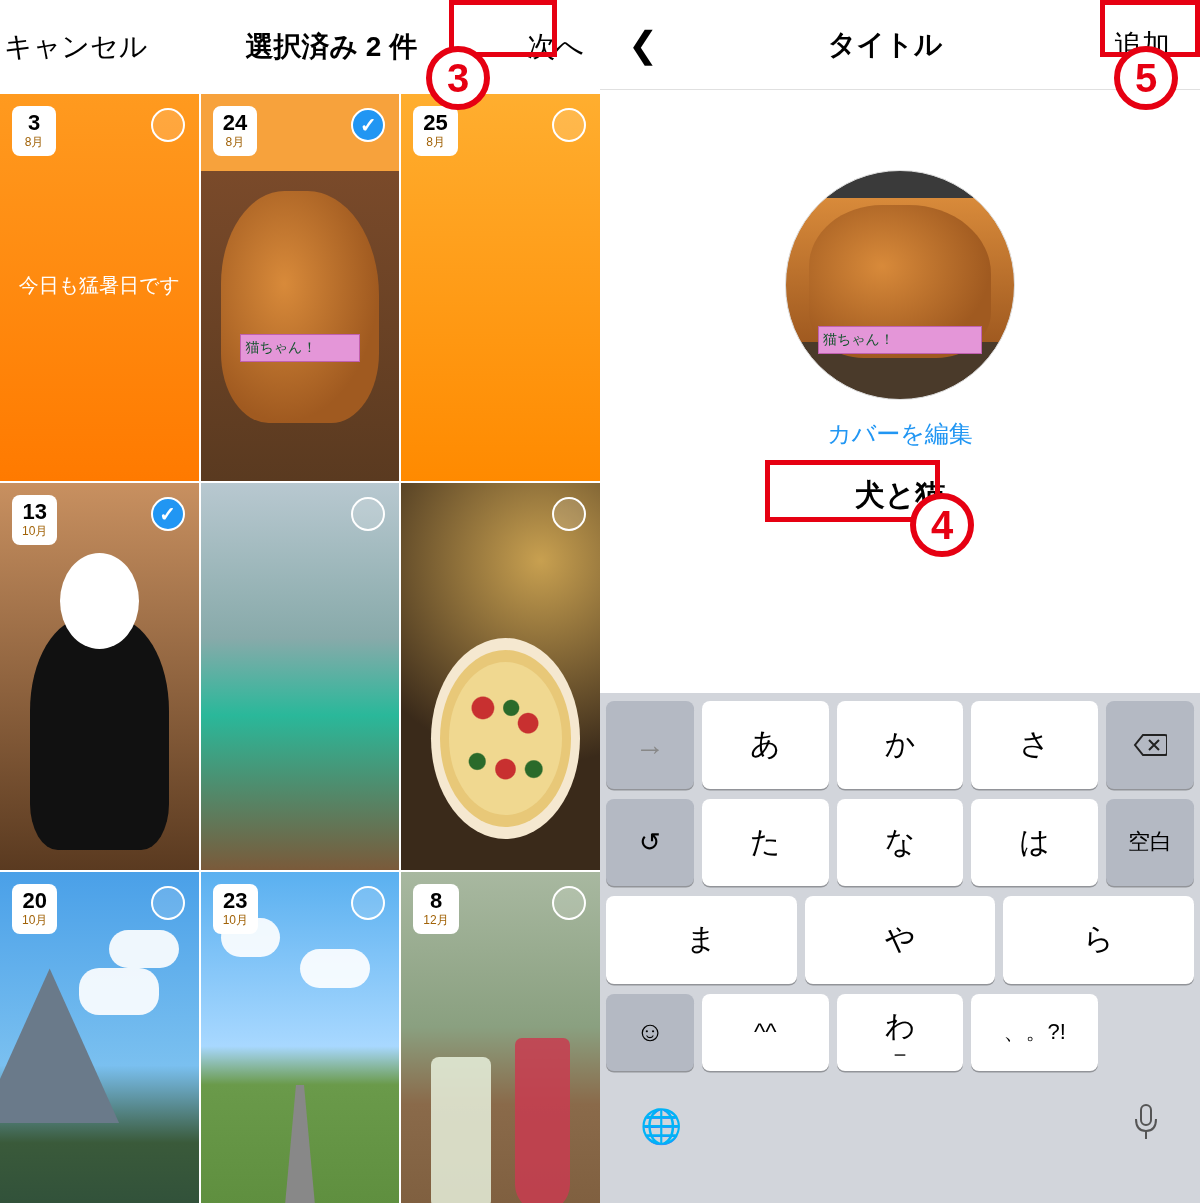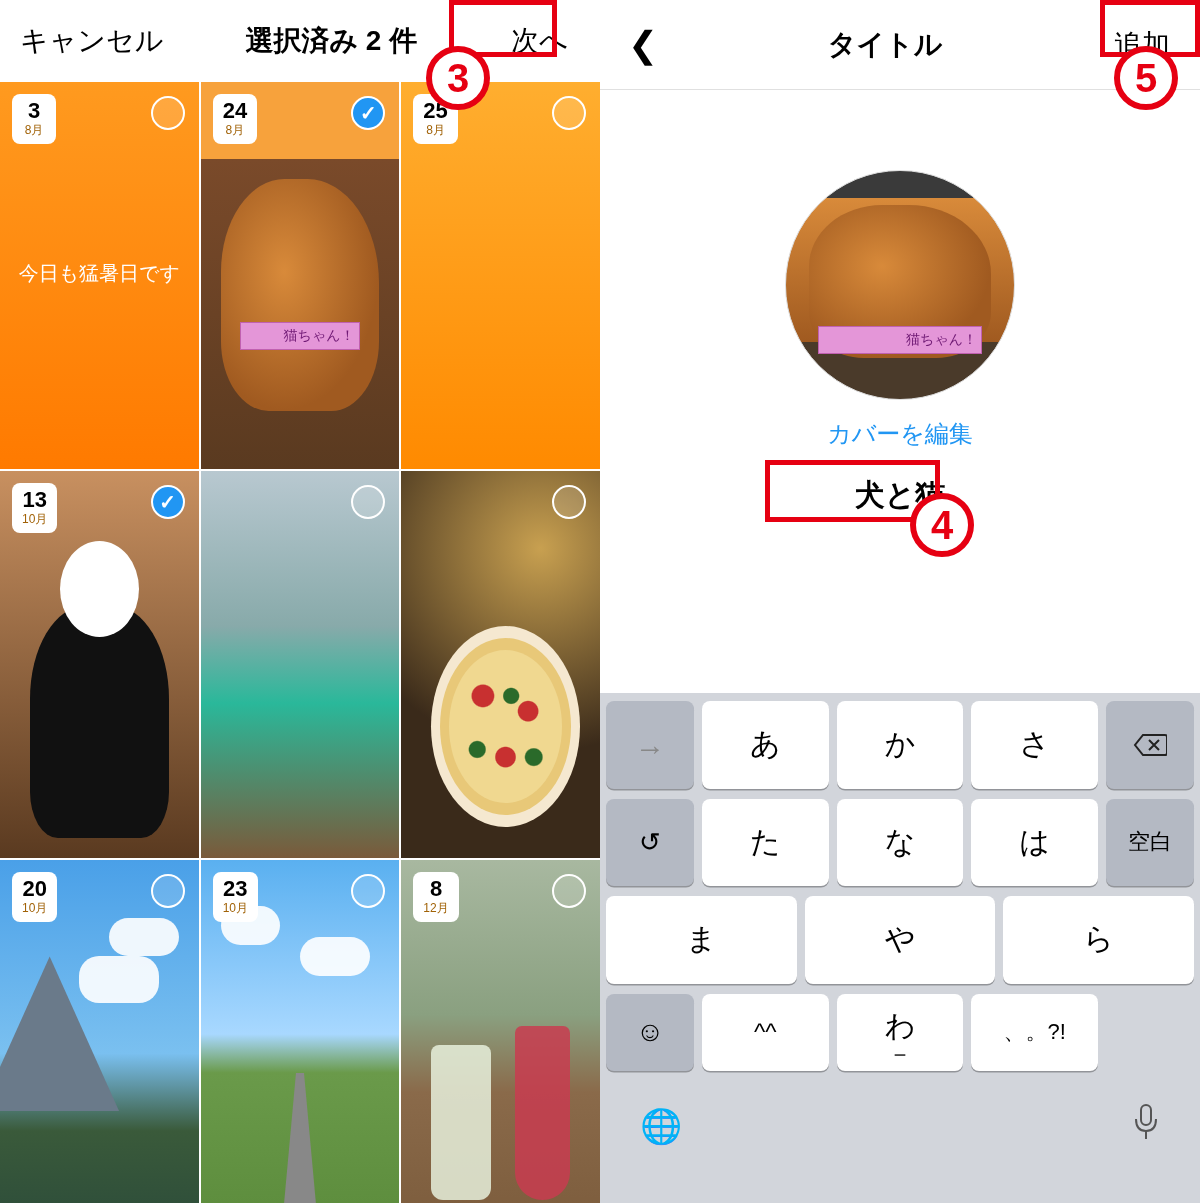--- a/index.html
+++ b/index.html
@@ -1,20 +1,20 @@
 <!DOCTYPE html>
 <html><head>
 <meta charset="utf-8">
 <style>
   * { box-sizing: border-box; margin: 0; padding: 0; font-family: -apple-system, "Hiragino Sans", sans-serif; }
   body { width: 1200px; height: 1203px; display: flex; background: #fff; overflow: hidden; }
   .screen { position: relative; width: 600px; height: 1203px; background: #fff; }
 
   
-  .hdr { height: 82px; display: flex; align-items: center; justify-content: space-between; padding: 0 20px; font-size: 28px; background: #fff; }
+  .hdr { height: 94px; display: flex; align-items: center; justify-content: space-between; padding: 0 4px; font-size: 28px; background: #fff; }
   .hdr .title { font-weight: 600; font-size: 28px; }
   .hdr .cancel { font-weight: 400; }
   .hdr .next { font-weight: 500; padding: 6px 12px; }
 
   .grid { display: grid; grid-template-columns: repeat(3,1fr); gap: 2px; }
   .cell { position: relative; aspect-ratio: 190/370; overflow: hidden; }
   .date-badge { position: absolute; top: 12px; left: 12px; background: #fff; border-radius: 8px; padding: 6px 10px 8px; line-height: 1; min-width: 44px; text-align: center; }
   .date-badge .d { font-size: 22px; font-weight: 700; }
   .date-badge .m { font-size: 12px; color: #a16207; margin-top: 2px; }
   .sel-circle { position: absolute; top: 14px; right: 14px; width: 34px; height: 34px; border-radius: 50%; border: 2px solid #fff; background: rgba(255,255,255,0.15); }
@@ -38,21 +38,21 @@
   .pizza:after { content:""; position:absolute; inset:12%; border-radius:50%; background: radial-gradient(circle at 30% 30%,#c83030 8%,transparent 9%), radial-gradient(circle at 70% 40%,#c83030 8%,transparent 9%), radial-gradient(circle at 50% 70%,#c83030 8%,transparent 9%), radial-gradient(circle at 25% 65%,#2a6a2a 6%,transparent 7%), radial-gradient(circle at 75% 70%,#2a6a2a 6%,transparent 7%), radial-gradient(circle at 55% 30%,#2a6a2a 6%,transparent 7%), #f0d890; }
   .bg-fuji { background: linear-gradient(180deg,#4aa0e8 0%,#7ac0f0 50%,#3a5a3a 70%,#2a4a3a 100%); }
   .fuji-mt { position:absolute; left:-10%; bottom:35%; width:70%; height:40%; background:#6a7a8a; clip-path: polygon(50% 0,100% 100%,0 100%); }
   .cloud { position:absolute; background:#fff; border-radius:20px; opacity:.9; }
   .bg-road { background: linear-gradient(180deg,#5ab0f0 0%,#a8d8ff 45%,#6a9a4a 55%,#5a8a3a 100%); }
   .road { position:absolute; left:40%; bottom:0; width:20%; height:45%; background:#888; clip-path: polygon(40% 0,60% 0,100% 100%,0 100%); }
   .bg-drinks { background: linear-gradient(180deg,#a8b8a0 0%,#8aa080 40%,#8a6a4a 60%,#7a5a3a 100%); }
   .glass1 { position:absolute; left:15%; bottom:12%; width:30%; height:40%; background:rgba(230,240,220,.85); border-radius:8px 8px 12px 12px; }
   .glass2 { position:absolute; right:15%; bottom:12%; width:28%; height:45%; background:rgba(200,60,80,.85); border-radius:10px 10px 40px 40px; }
 
-  .cat-label { position:absolute; left:20%; right:20%; top:62%; background:#e496d8; color:#701a75; font-size:14px; padding:4px; text-align:right; border:1px solid #c060b0; }
+  .cat-label { position:absolute; left:20%; right:20%; top:62%; background:#e496d8; color:#14532d; font-size:14px; padding:4px; text-align:left; border:1px solid #c060b0; }
 
   
   .anno-box { position:absolute; border:5px solid #e60012; }
   .anno-circle { position:absolute; width:64px; height:64px; border:6px solid #e60012; border-radius:50%; background:#fff; display:flex; align-items:center; justify-content:center; font-size:40px; font-weight:700; color:#e60012; }
 
   
   .rhdr { height:90px; display:flex; align-items:center; justify-content:space-between; padding:0 20px; border-bottom:1px solid #e0e0e0; }
   .back-ch { font-size:36px; font-weight:300; padding:0 8px; }
   .rtitle { font-size:28px; font-weight:600; }
   .add-btn { font-size:28px; font-weight:500; padding:4px 10px; }

